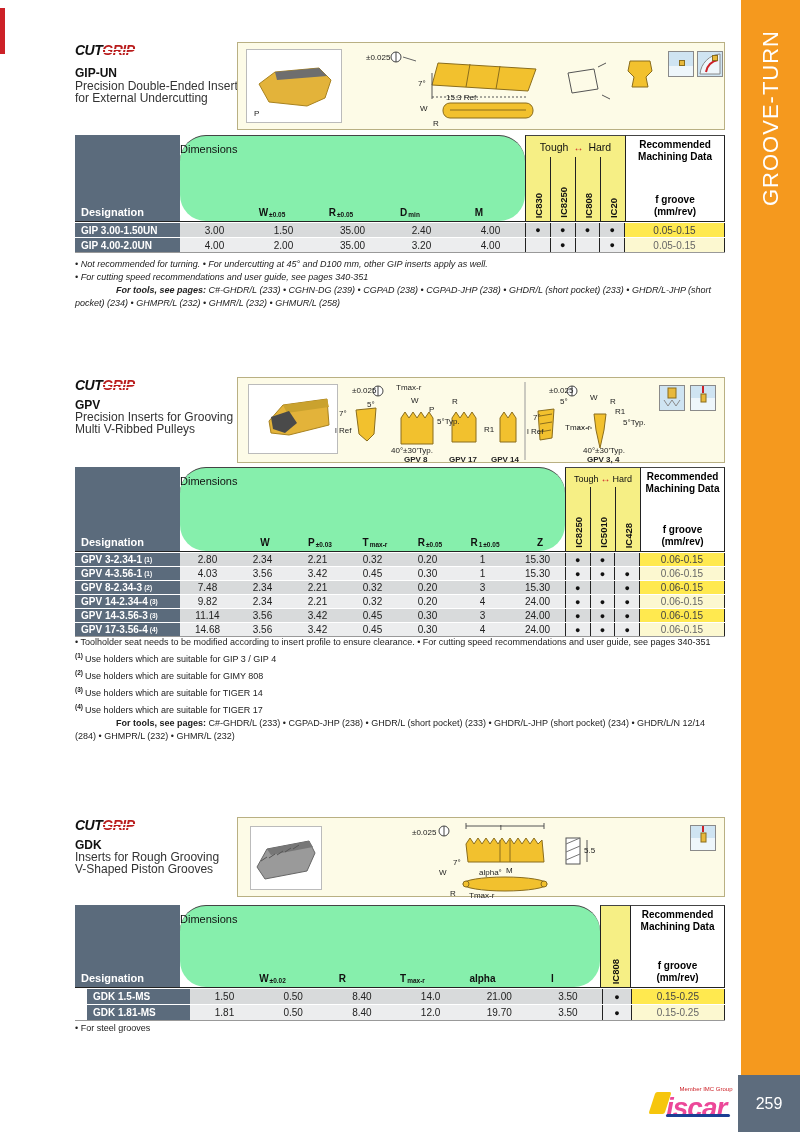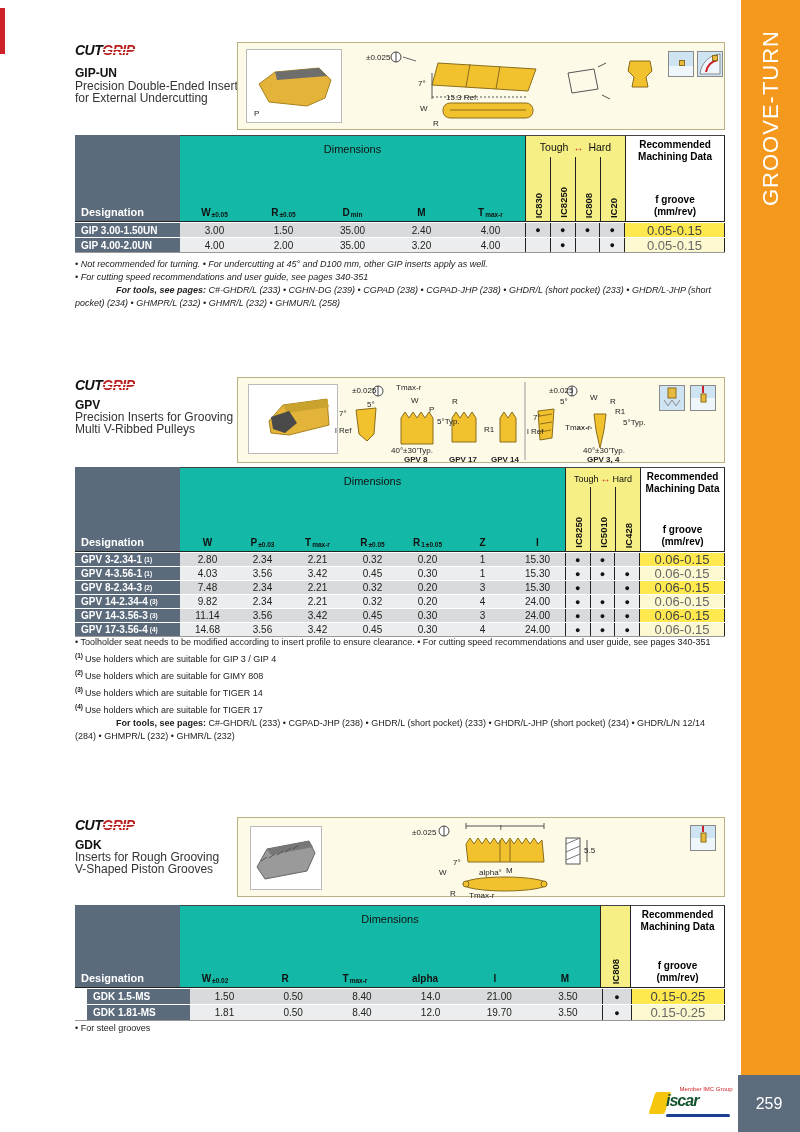--- a/index.html
+++ b/index.html
@@ -12,21 +12,21 @@
     writing-mode:vertical-rl; transform:rotate(180deg); color:#fff; font-size:22px; letter-spacing:1px; }
   .page-box { position:absolute; left:738px; top:1075px; width:62px; height:57px; background:#5d6c7d; color:#fff;
     display:flex; align-items:center; justify-content:center; font-size:16px; }
   .crop-mark { position:absolute; left:0; top:8px; width:5px; height:46px; background:#cc2127; }
 
   
   .iscar-logo { position:absolute; left:652px; top:1086px; width:86px; height:40px; }
   .imc-text { color:#cc2127; font-size:6px; text-align:center; margin-left:22px; }
   .iscar-mark { position:relative; height:26px; }
   .iscar-flame { position:absolute; left:0; top:0; width:16px; height:22px; background:#f6c60d; transform:skewX(-18deg); border-radius:2px; }
-  .iscar-word { position:absolute; left:14px; top:0; font-size:16px; font-weight:bold; font-style:italic; color:#14532d; letter-spacing:-1px; }
+  .iscar-word { position:absolute; left:14px; top:0; font-size:28px; font-weight:bold; font-style:italic; color:#ec4899; letter-spacing:-1px; }
   .iscar-swoosh { position:absolute; left:14px; top:22px; width:64px; height:3px; background:#1b3f94; border-radius:2px; }
 
   
   .brand { position:absolute; font-size:14px; font-weight:900; font-style:italic; letter-spacing:-0.5px; }
   .brand .cut { color:#111; }
   .brand .grip { color:#b91c1c; position:relative; }
   .brand .grip::after { content:""; position:absolute; left:0; right:0; top:42%; height:1px; background:rgba(255,255,255,.95);
     box-shadow:0 3px 0 rgba(255,255,255,.95); }
   .sec-title { position:absolute; font-size:12px; font-weight:bold; color:#111; }
   .sec-sub { position:absolute; font-size:12px; color:#333; line-height:12px; }
@@ -37,21 +37,21 @@
   .dlabel { position:absolute; font-size:8px; color:#222; white-space:nowrap; }
   .app-icon { position:absolute; width:26px; height:26px; background:#cfe4f2; border:1px solid #8a8a8a; overflow:hidden; }
   .app-icon .band { position:absolute; left:0; bottom:0; width:100%; height:10px; background:#eef6fb; }
   .app-icon .chip { position:absolute; left:10px; top:8px; width:6px; height:6px; background:#e8b93c; border:1px solid #8a6d1d; }
   .dia svg { position:absolute; left:0; top:0; }
 
   
   .tbl { position:absolute; left:75px; width:650px; }
   .thead { display:flex; border-bottom:1px solid #222; }
   .h-des { background:#5b6b7c; color:#fff; font-weight:bold; font-size:11px; display:flex; align-items:flex-end; padding:0 0 3px 6px; }
-  .h-dims { background:#14b8a6; border-top:1px solid #444; display:flex; flex-direction:column; }
+  .h-dims { background:#86efac; border-top:1px solid #444; display:flex; flex-direction:row;border-radius:26px; }
   .h-dims .dtitle { text-align:center; font-size:11px; color:#111; padding-top:7px; }
   .h-cols { margin-top:auto; display:flex; }
   .h-col { display:flex; align-items:flex-end; justify-content:center; padding-bottom:3px; font-weight:bold; font-size:10px; color:#111; }
   .h-col sup { font-size:6.5px; margin-left:1px; }
   .h-col sub { font-size:6.5px; margin-left:1px; }
   .h-grades { background:#f6ef85; border-top:1px solid #444; border-left:1px solid #222; display:flex; flex-direction:column; }
   .h-th { display:flex; justify-content:center; align-items:center; gap:5px; font-size:10.5px; color:#111; padding-top:5px; }
   .h-th.tight { gap:2px; font-size:9px; }
   .h-th .arrow { color:#cc2127; font-weight:bold; font-size:10px; }
   .h-gcols { margin-top:auto; display:flex; height:64px; }
@@ -62,21 +62,21 @@
   .h-f .rec { font-size:10px; font-weight:bold; text-align:center; line-height:12px; padding-top:3px; }
   .h-f .fg { margin-top:auto; font-size:10px; font-weight:bold; text-align:center; line-height:12px; padding-bottom:3px; }
 
   .tbody { border-bottom:1px solid #999; }
   .t-row { display:flex; margin-top:1px; }
   .cell { display:flex; align-items:center; justify-content:center; font-size:10px; color:#222; }
   .c-des { background:#5b6b7c; color:#fff; font-weight:bold; justify-content:flex-start; padding-left:6px; }
   .c-des sup { font-size:6.5px; margin-left:2px; }
   .g-wrap { display:flex; border-left:1px solid #222; }
   .c-g { flex:1; border-right:1px solid #222; font-size:9px; color:#111; }
-  .c-f { border-right:1px solid #222; font-size:13px; }
+  .c-f { border-right:1px solid #222; font-size:10px; }
   .t-row .c-dim, .t-row .c-g { background:#ecedee; }
   .t-row.hl .c-dim, .t-row.hl .c-g { background:#d8dadb; }
   .t-row .c-f { background:#fcf8d0; color:#666; }
   .t-row.hl .c-f { background:#ffe94f; color:#444; }
 
   
   .t1 .h-des, .t1 .c-des { width:105px; }
   .t1 .h-dims, .t1 .dimw { width:345px; }
   .t1 .h-col, .t1 .c-dim { width:69px; }
   .t1 .h-grades, .t1 .g-wrap { width:100px; }

